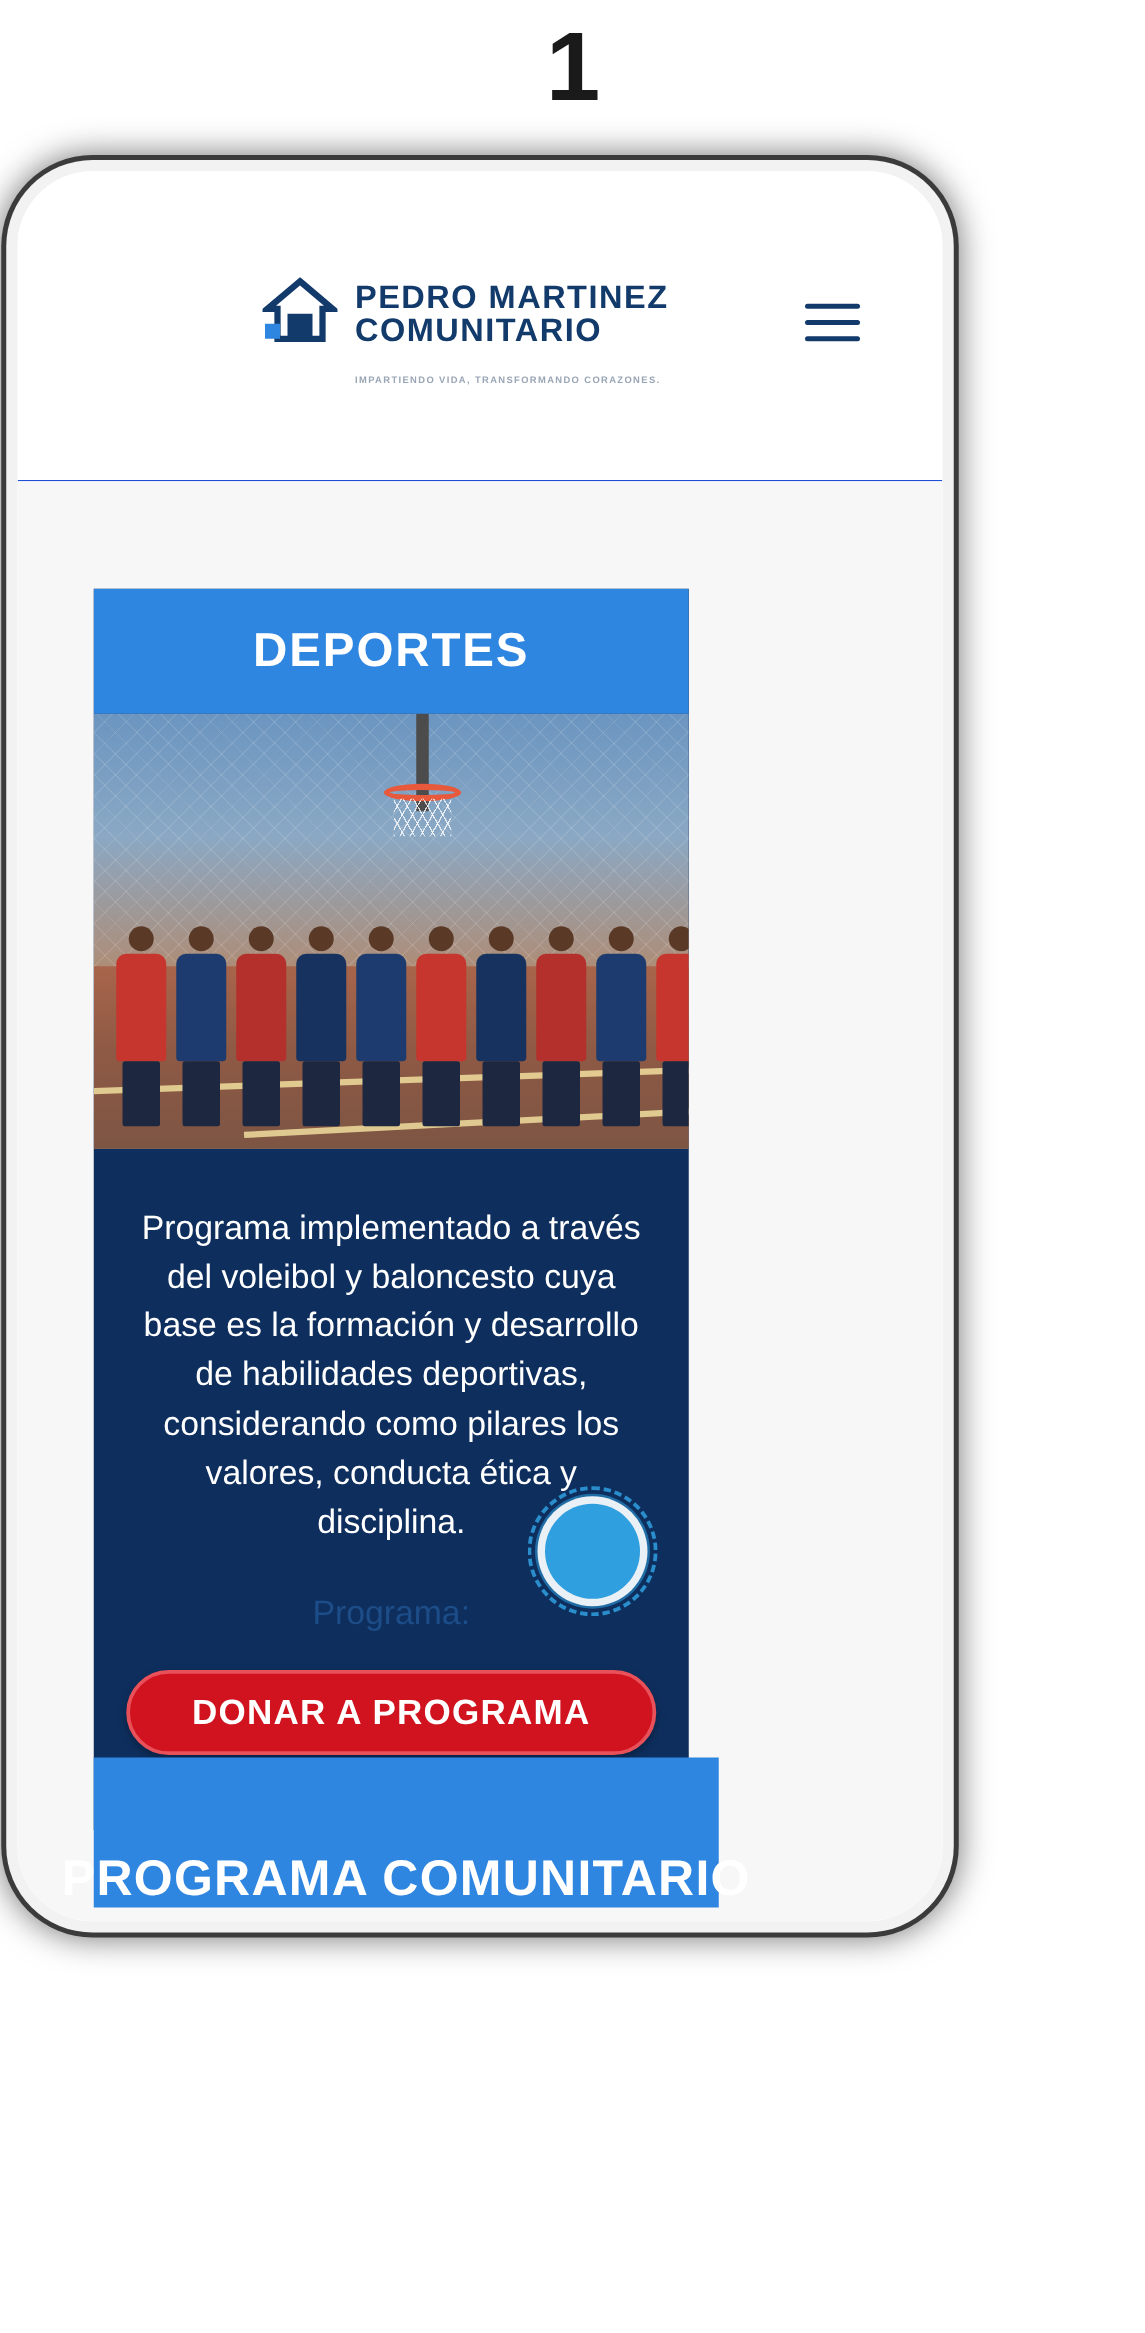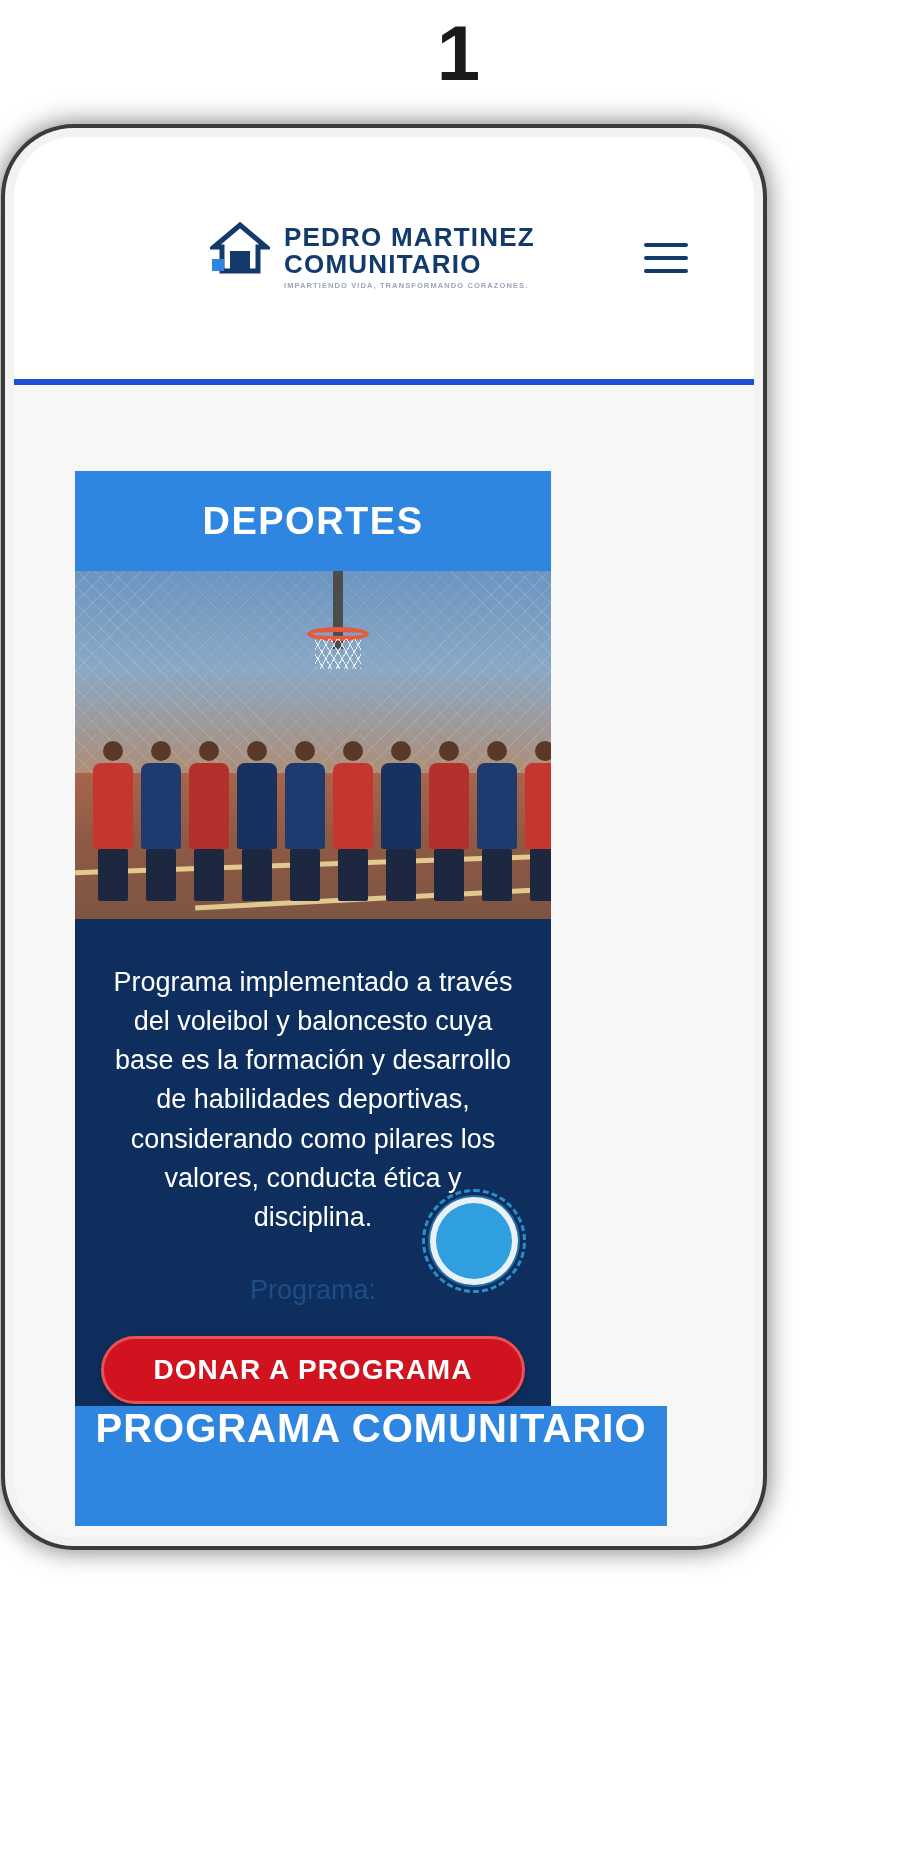--- a/index.html
+++ b/index.html
@@ -51,21 +51,21 @@
     inset: 0;
     background: #ffffff;
     overflow: hidden;
   }
 
   
   .site-header {
     position: relative;
     height: 248px;
     background: #ffffff;
-    border-bottom: 6px solid #1d4ed8;
+    border-bottom: 1px solid #1d4ed8;
   }
   .logo-wrap {
     position: absolute;
     left: 196px;
     top: 84px;
     display: flex;
     align-items: flex-start;
     gap: 14px;
   }
   .logo-mark {
@@ -77,21 +77,21 @@
   .logo-text-block { padding-top: 3px; }
   .logo-line1, .logo-line2 {
     font-family: "Liberation Sans", sans-serif;
     font-weight: bold;
     font-size: 26px;
     letter-spacing: 1.2px;
     color: #123a6b;
     line-height: 1.05;
   }
   .logo-tag {
-    margin-top: 2px;
+    margin-top: 20px;
     font-size: 7.5px;
     letter-spacing: 1.1px;
     color: #9aa6b5;
     font-weight: bold;
   }
   .hamburger {
     position: absolute;
     right: 66px;
     top: 106px;
     width: 44px;
@@ -272,25 +272,25 @@
     inset: -14px;
     border-radius: 50%;
     border: 3px dashed rgba(47,159,224,0.85);
   }
 
   
   .next-card {
     position: absolute;
     left: 61px;
     top: 1021px;
-    width: 592px;
+    width: 500px;
     height: 120px;
     background: #2f86e0;
     display: flex;
-    align-items: flex-start;
+    align-items: flex-end;
     justify-content: center;
   }
   .next-card-title {
     color: #ffffff;
     font-family: "Liberation Sans", sans-serif;
     font-weight: bold;
     font-size: 40px;
     letter-spacing: 1px;
     white-space: nowrap;
   }

